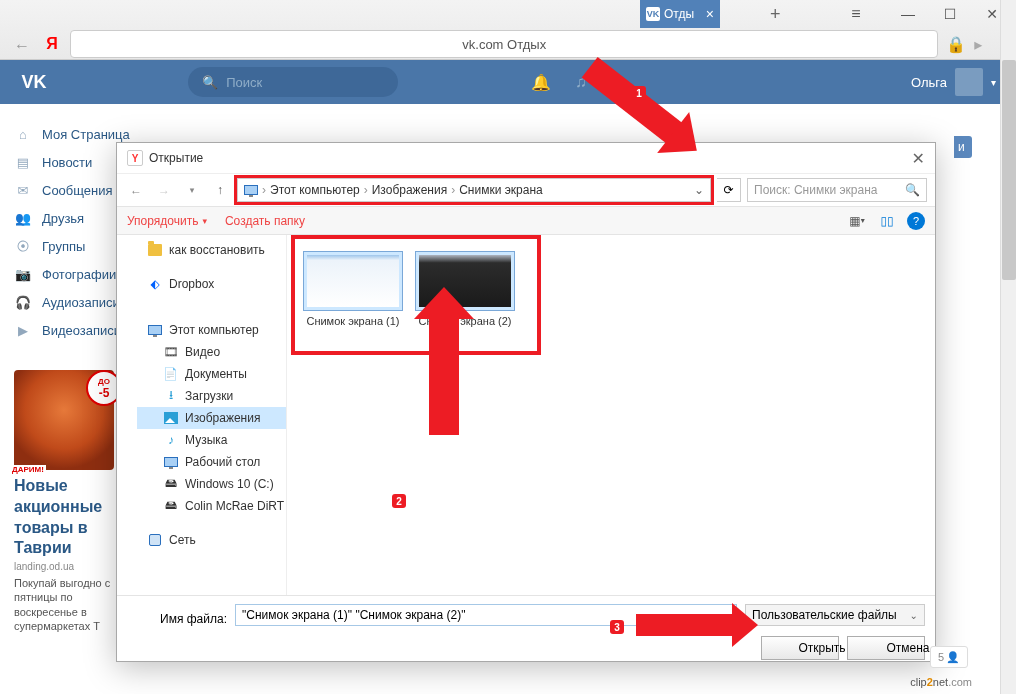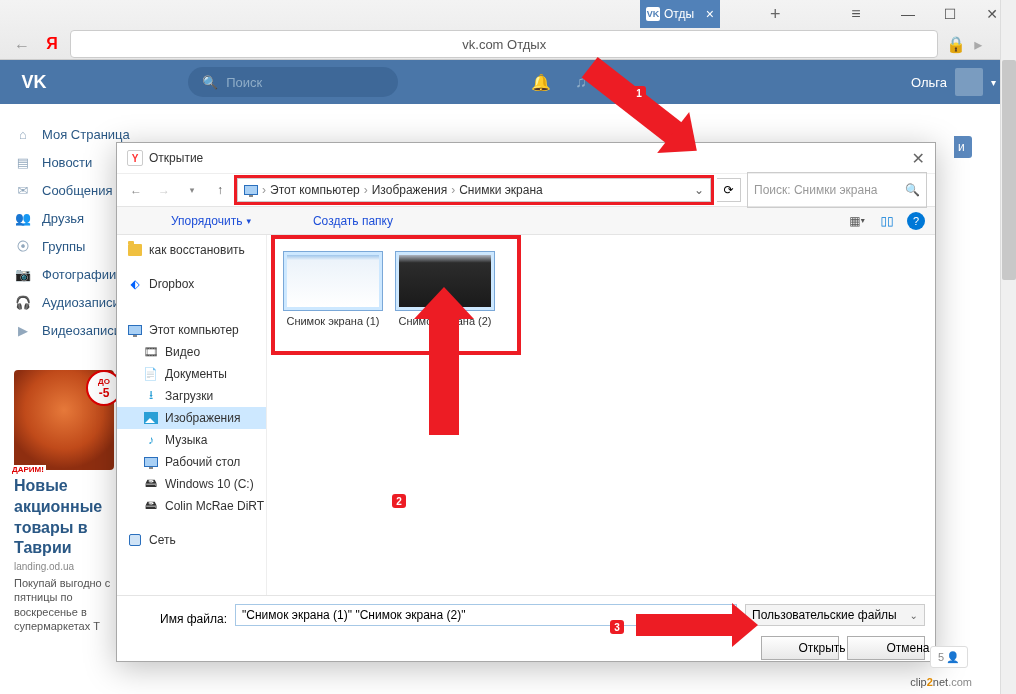--- a/index.html
+++ b/index.html
@@ -62,33 +62,33 @@
 .dlg-close { margin-left:auto; font-size:16px; color:#666; }
 
 .dlg-nav { height:34px; border-top:1px solid #eee; border-bottom:1px solid #e4e4e4; display:flex; align-items:center; padding:0 8px; gap:6px; font-size:12px; }
 .nav-bt { width:22px; height:22px; display:flex; align-items:center; justify-content:center; color:#888; }
 .nav-up { color:#555; }
 .breadcrumb { flex:1; height:24px; border:1px solid #ccc; display:flex; align-items:center; padding:0 6px; gap:4px; position:relative; }
 .bc-seg { display:flex; align-items:center; gap:4px; color:#333; }
 .bc-sep { color:#999; }
 .bc-refresh { width:24px; height:24px; border:1px solid #ccc; border-left:none; display:flex; align-items:center; justify-content:center; }
 .bc-drop { margin-left:auto; color:#666; }
-.dlg-search { width:180px; height:36px; border:1px solid #ccc; display:flex; align-items:center; padding:8px 6px; color:#999; gap:21px; }
+.dlg-search { width:180px; height:24px; border:1px solid #ccc; display:flex; align-items:center; padding:8px 6px; color:#999; gap:21px; }
 .dlg-search .mag { margin-left:auto; color:#888; }
 
 .red-frame { border:3px solid #ed1c24; }
 .bc-frame { position:absolute; inset:-4px -4px -4px -4px; pointer-events:none; }
 
 .dlg-toolbar { height:28px; background:#f7f7f7; border-bottom:1px solid #e4e4e4; display:flex; align-items:center; padding:0 10px; font-size:12px; gap:18px; }
-.tb-link { color:#1d4ed8; display:flex; align-items:center; gap:4px;margin-left:44px; }
+.tb-link { color:#ef4444; display:flex; align-items:center; gap:4px; }
 .tb-right { margin-left:auto; display:flex; gap:10px; align-items:center; color:#555; }
 .tb-icn { width:20px; height:20px; display:flex; align-items:center; justify-content:center; }
 .help-icn { width:18px; height:18px; border-radius:50%; background:#0078d7; color:#fff; font-size:11px; display:flex; align-items:center; justify-content:center; }
 
-.dlg-body { display:flex; height:360px; }
+.dlg-body { display:flex; height:360px;padding-left:20px; }
 .tree { width:150px; border-right:1px solid #eee; font-size:12px; overflow:hidden; padding:4px 0; }
 .tree .node { display:flex; align-items:center; gap:6px; height:22px; padding-left:10px; color:#333; white-space:nowrap; }
 .tree .node.l2 { padding-left:26px; }
 .tree .node.sel { background:#cde8ff; }
 .tree .tico { width:16px; height:16px; display:flex; align-items:center; justify-content:center; }
 .tree .spacer { height:12px; }
 
 .file-area { flex:1; padding:8px; position:relative; }
 .file-grid-frame { position:absolute; left:4px; top:0; width:250px; height:120px; border:4px solid #ed1c24; }
 .thumb-wrap { display:flex; gap:12px; padding:8px; }

